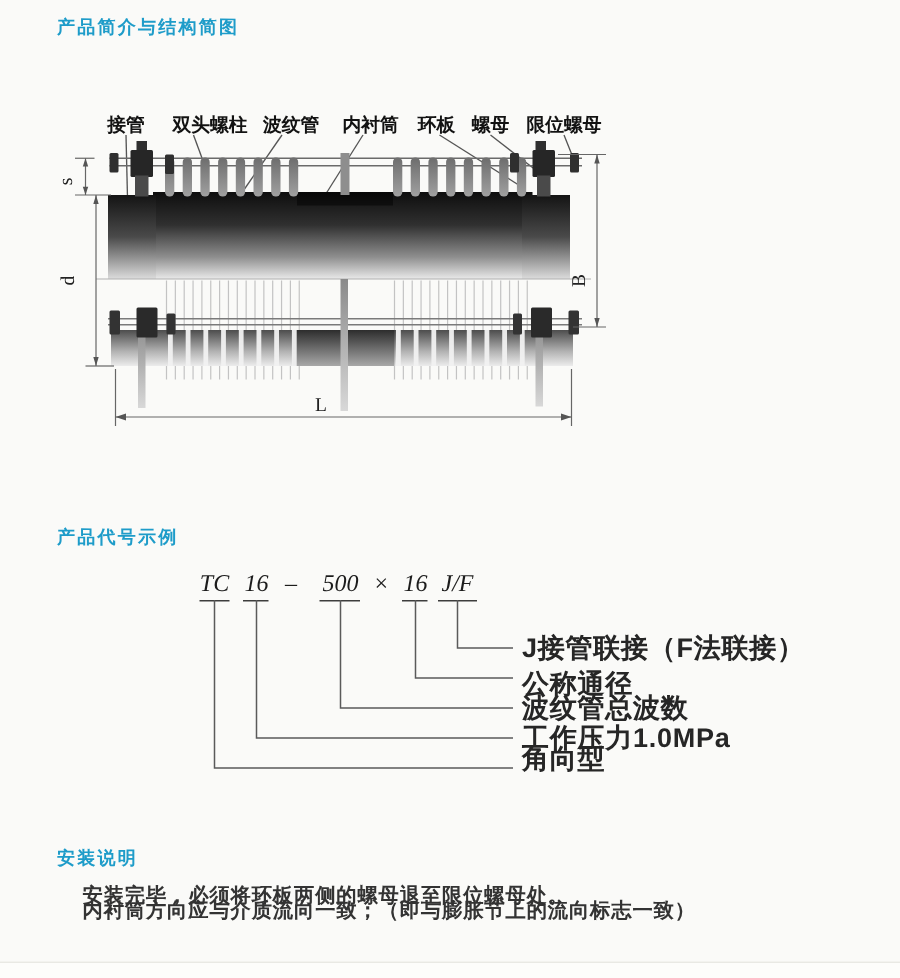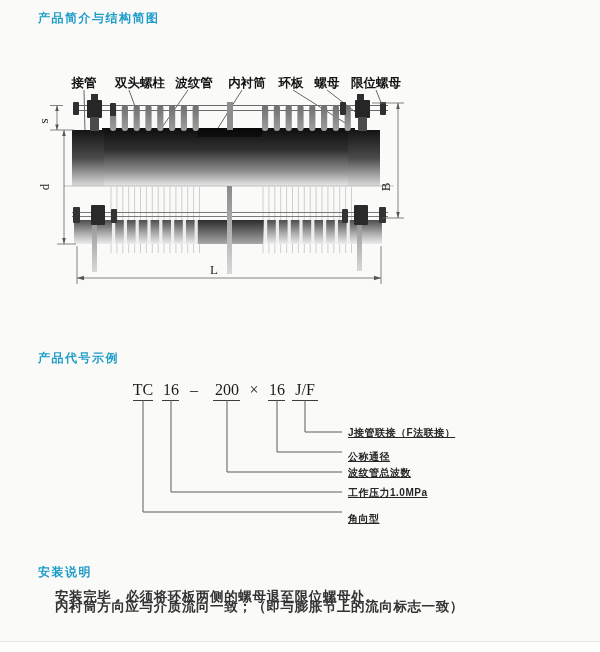--- a/index.html
+++ b/index.html
@@ -16,29 +16,29 @@
   #title-intro{top:10px}
   #title-code{top:350px}
   #title-install{top:564px}
 
   .diagram-svg{position:absolute;left:30px;top:60px;}
 
   .code-token{
     position:absolute;top:381px;transform:translateX(-50%);
     font-family:"Liberation Serif",serif;font-size:16px;color:#1c1c1c;
     white-space:nowrap;
+    font-style:italic;
   }
   .tok-u{position:absolute;top:400px;height:0;border-top:1.4px solid #3d3d3d;}
 
   .callout-svg{position:absolute;left:100px;top:400px;}
   .callout-label{
     position:absolute;left:348px;height:17px;line-height:17px;
-    font-size:10px;font-weight:600;color:#262626;white-space:nowrap;
+    font-size:18px;font-weight:600;color:#262626;white-space:nowrap;
     letter-spacing:0.5px;
-    text-decoration:underline;
   }
   .install-line{
     position:absolute;left:55px;
     font-size:13.5px;font-weight:600;color:#333;letter-spacing:0.6px;
     white-space:nowrap;
   }
   .bottom-strip{
     position:absolute;left:0;top:641px;width:600px;height:11px;
     background:#fdfdfb;border-top:1px solid #e9e9e4;
   }
@@ -263,21 +263,21 @@
     <text class="dg-dim" x="184" y="214" font-size="14" text-anchor="middle">L</text>
   </g>
 </svg>
 
 <div class="sec-title" id="title-code">产品代号示例</div>
 
 <div>
   <span class="code-token" style="left:143px">TC</span>
   <span class="code-token" style="left:171px">16</span>
   <span class="code-token" style="left:194px">–</span>
-  <span class="code-token" style="left:227px">200</span>
+  <span class="code-token" style="left:227px">500</span>
   <span class="code-token" style="left:254px">×</span>
   <span class="code-token" style="left:277px">16</span>
   <span class="code-token" style="left:305px">J/F</span>
   <div class="tok-u" style="left:133px;width:20px"></div>
   <div class="tok-u" style="left:162px;width:17px"></div>
   <div class="tok-u" style="left:213px;width:27px"></div>
   <div class="tok-u" style="left:268px;width:17px"></div>
   <div class="tok-u" style="left:292px;width:26px"></div>
 </div>
 
@@ -288,19 +288,19 @@
     <polyline points="127,0 127,72 242,72"></polyline>
     <polyline points="71,0 71,92 242,92"></polyline>
     <polyline points="43,0 43,112 242,112"></polyline>
   </g>
 </svg>
 
 <div class="callout-label" style="top:424px">J接管联接（F法联接）</div>
 <div class="callout-label" style="top:464px">波纹管总波数</div>
 <div class="callout-label" style="top:448px">公称通径</div>
 <div class="callout-label" style="top:484px">工作压力1.0MPa</div>
-<div class="callout-label" style="top:510px">角向型</div>
+<div class="callout-label" style="top:498px">角向型</div>
 
 <div class="sec-title" id="title-install">安装说明</div>
 <div class="install-line" style="top:598px">内衬筒方向应与介质流向一致；（即与膨胀节上的流向标志一致）</div>
 <div class="install-line" style="top:588px">安装完毕，必须将环板两侧的螺母退至限位螺母处。</div>
 
 <div class="bottom-strip"></div>
 
 </body></html>

